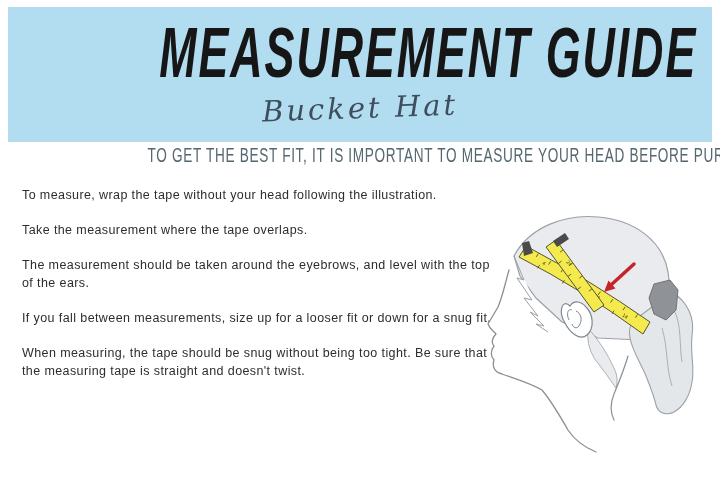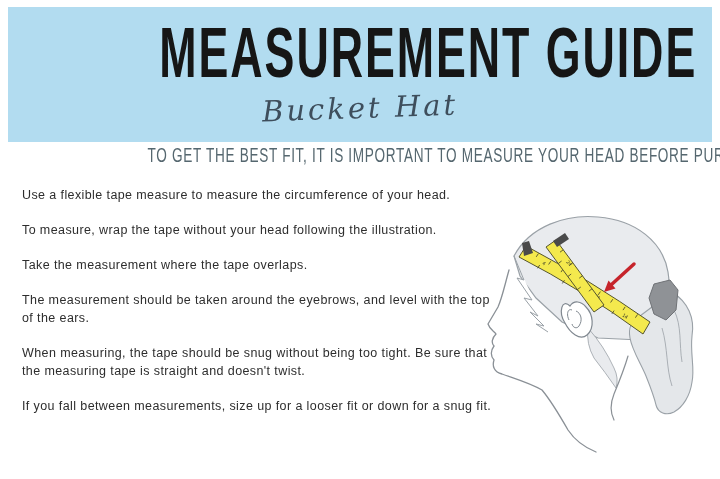--- a/index.html
+++ b/index.html
@@ -1,21 +1,21 @@
 <!DOCTYPE html>
 <html><head>
 <meta charset="utf-8">
 <style>
   html,body{margin:0;padding:0;background:#fff;}
   #page{position:relative;width:720px;height:479px;background:#ffffff;overflow:hidden;
         font-family:"Liberation Sans",sans-serif;}
 
   
   .banner{position:absolute;left:8px;top:7px;width:704px;height:135px;background:#b2dcf0;}
-  .banner-title-wrap{position:absolute;top:14px;left:0;width:100%;text-align:right;white-space:nowrap;}
+  .banner-title-wrap{position:absolute;top:14px;left:0;width:100%;text-align:right;white-space:nowrap;font-style:italic;}
   .banner-title{display:inline-block;font-size:70px;font-weight:bold;color:#161616;
                 letter-spacing:3px;line-height:64px;transform:scaleX(0.64);transform-origin:50% 50%;}
   .banner-script-wrap{position:absolute;top:84px;left:0;width:100%;text-align:center;}
   .banner-script{display:inline-block;font-family:"DejaVu Serif",serif;font-style:italic;
                  font-size:29px;color:#3e4e5c;letter-spacing:3px;transform:rotate(-2deg);}
 
   
   .tagline-wrap{position:absolute;top:144px;left:0;width:100%;text-align:center;white-space:nowrap;}
   .tagline{display:inline-block;font-size:20px;color:#55676f;letter-spacing:1px;
            transform:scaleX(0.68);transform-origin:50% 50%;}
@@ -39,26 +39,25 @@
     <div class="banner-script-wrap">
       <span class="banner-script">Bucket Hat</span>
     </div>
   </div>
 
   <div class="tagline-wrap">
     <span class="tagline">TO GET THE BEST FIT, IT IS IMPORTANT TO MEASURE YOUR HEAD BEFORE PURCHASE</span>
   </div>
 
   <div class="instructions">
-    <p>Use a flexible tape measure to measure the circumference of your head.</p>
     <p>To measure, wrap the tape without your head following the illustration.</p>
     <p>Take the measurement where the tape overlaps.</p>
     <p>The measurement should be taken around the eyebrows, and level with the top of the ears.</p>
+    <p>If you fall between measurements, size up for a looser fit or down for a snug fit.</p>
     <p>When measuring, the tape should be snug without being too tight. Be sure that the measuring tape is straight and doesn't twist.</p>
-    <p>If you fall between measurements, size up for a looser fit or down for a snug fit.</p>
   </div>
 
   <svg class="illustration" viewBox="0 0 240 268">
 
     <path d="M36,46 C52,16 88,4 120,7 C158,10 185,32 190,62
              C194,86 186,106 176,116 L162,130 L120,128 L84,112 L58,88 L42,66 Z" fill="#e9ebee" stroke="#9aa1a7" stroke-width="1.2"></path>
 
     <path d="M110,118 Q126,136 136,158 Q141,168 138,178 Q127,162 116,148 Q108,134 110,118 Z" fill="#e9ebee" stroke="#9aa1a7" stroke-width="0.8"></path>
 
     <path d="M194,82 C210,92 217,108 214,126 C212,144 217,158 214,172

